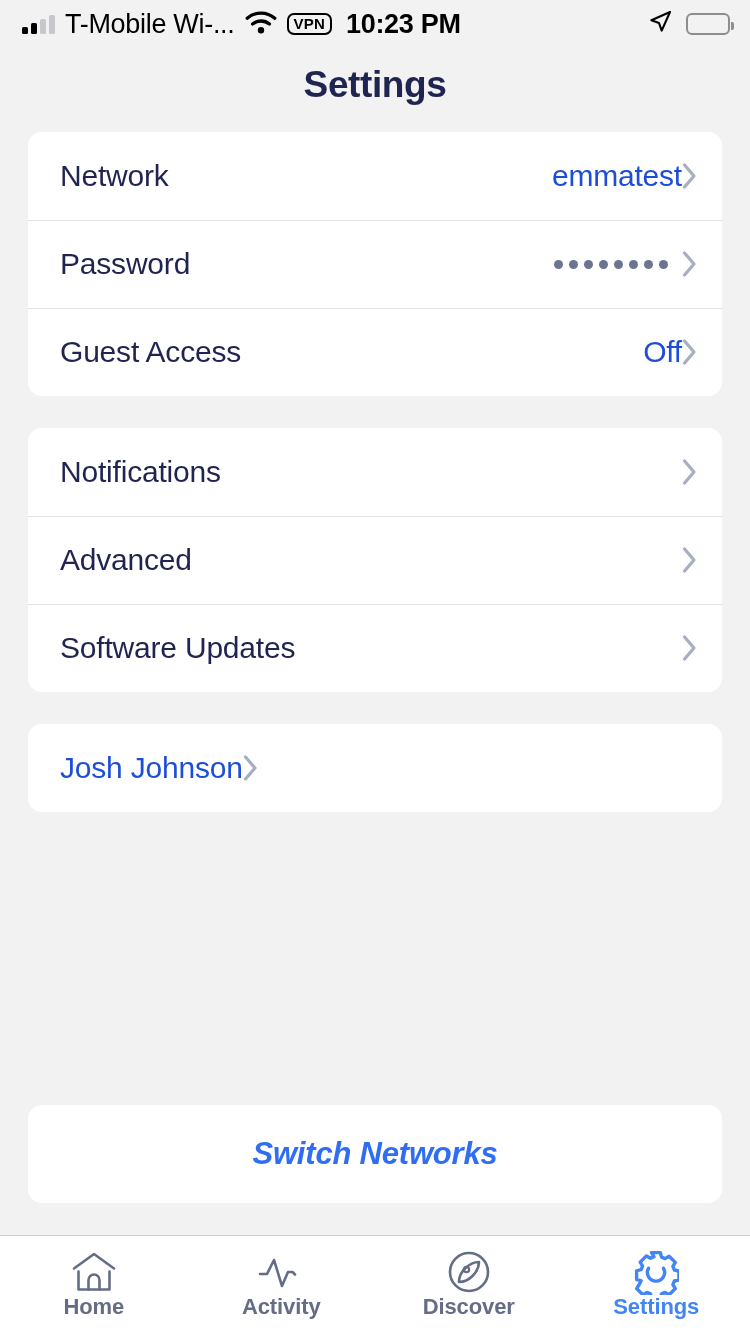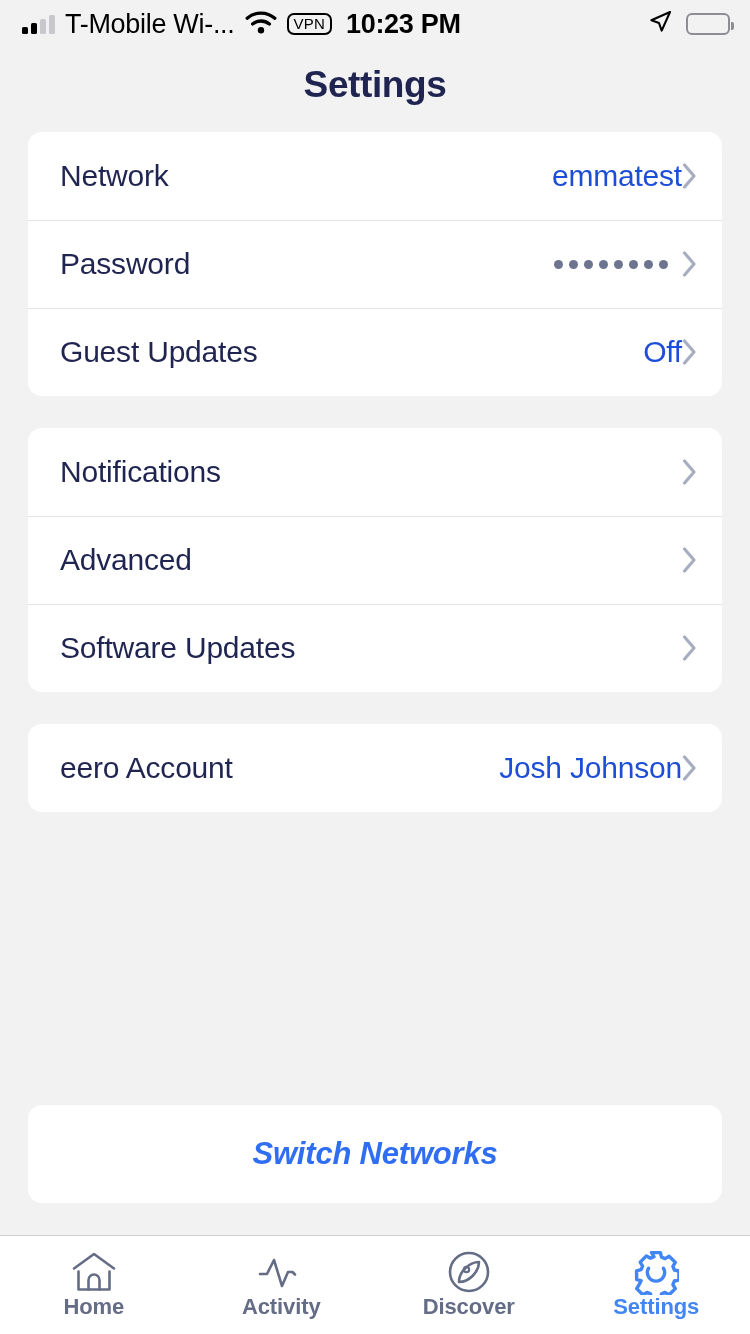--- a/index.html
+++ b/index.html
@@ -24,21 +24,21 @@
   .bars { display:flex; align-items:flex-end; gap:3px; height:19px; }
   .bars i { display:block; width:6px; background:#c8c8cc; border-radius:1.5px; }
   .bars i.on { background:#000; }
   .bars i:nth-child(1){ height:7px; }
   .bars i:nth-child(2){ height:11px; }
   .bars i:nth-child(3){ height:15px; }
   .bars i:nth-child(4){ height:19px; }
   .carrier { font-size:27px; letter-spacing:-0.3px; color:#000; }
   .vpn {
     border:2.4px solid #000; border-radius:7px;
-    font-size:15px; font-weight:normal; letter-spacing:0.2px;
+    font-size:15px; font-weight:bold; letter-spacing:0.2px;
     padding:1px 5px 2px; line-height:1;
   }
   .clock { font-size:27px; font-weight:bold; letter-spacing:-0.3px; margin-left:4px; }
   .battery { width:44px; height:22px; border:2.4px solid #8d8d92; border-radius:6px; padding:2.4px; position:relative; }
   .battery::after { content:""; position:absolute; right:-6px; top:7px; width:3px; height:8px; background:#8d8d92; border-radius:0 2px 2px 0; }
   .battery .fill { height:100%; width:100%; background:#000; border-radius:2.6px; }
 
   
   .title {
     flex:0 0 auto;
@@ -156,21 +156,21 @@
             <i></i>
             <i></i>
         </span>
         <span class="chev">
           <svg viewBox="0 0 16 28">
               <path d="M2.5 3 12 14l-9.5 11" fill="none" stroke="#a8aec2" stroke-width="3.2" stroke-linecap="round" stroke-linejoin="round"></path>
             </svg>
         </span>
       </div>
       <div class="row">
-        <span class="row-label">Guest Updates</span>
+        <span class="row-label">Guest Access</span>
         <span class="row-value">Off</span>
         <span class="chev">
           <svg viewBox="0 0 16 28">
               <path d="M2.5 3 12 14l-9.5 11" fill="none" stroke="#a8aec2" stroke-width="3.2" stroke-linecap="round" stroke-linejoin="round"></path>
             </svg>
         </span>
       </div>
     </div>
 
     <div class="gap-32"></div>
@@ -199,21 +199,20 @@
               <path d="M2.5 3 12 14l-9.5 11" fill="none" stroke="#a8aec2" stroke-width="3.2" stroke-linecap="round" stroke-linejoin="round"></path>
             </svg>
         </span>
       </div>
     </div>
 
     <div class="gap-32"></div>
 
     <div class="card">
       <div class="row">
-        <span class="row-label">eero Account</span>
         <span class="row-value">Josh Johnson</span>
         <span class="chev">
           <svg viewBox="0 0 16 28">
               <path d="M2.5 3 12 14l-9.5 11" fill="none" stroke="#a8aec2" stroke-width="3.2" stroke-linecap="round" stroke-linejoin="round"></path>
             </svg>
         </span>
       </div>
     </div>
 
     <div class="gap-32"></div>

